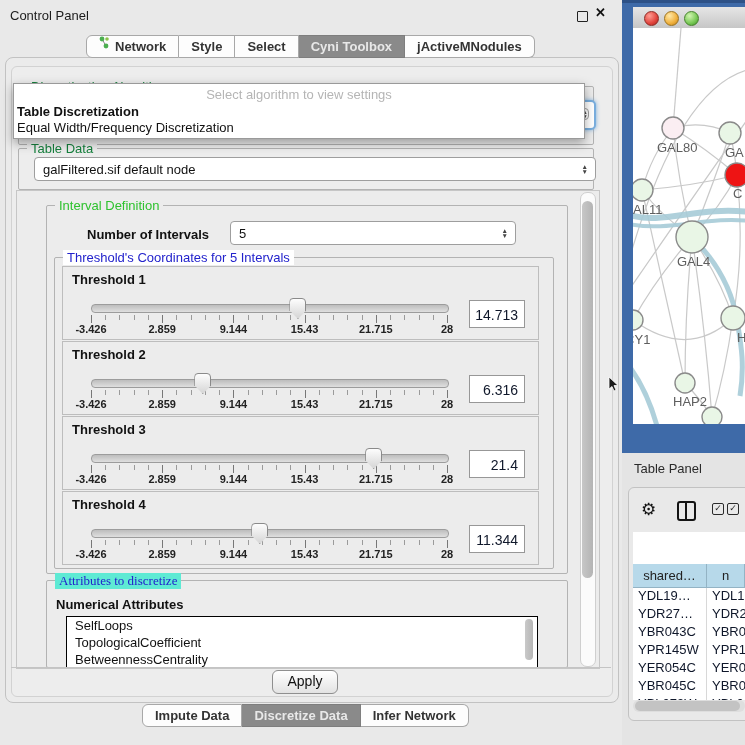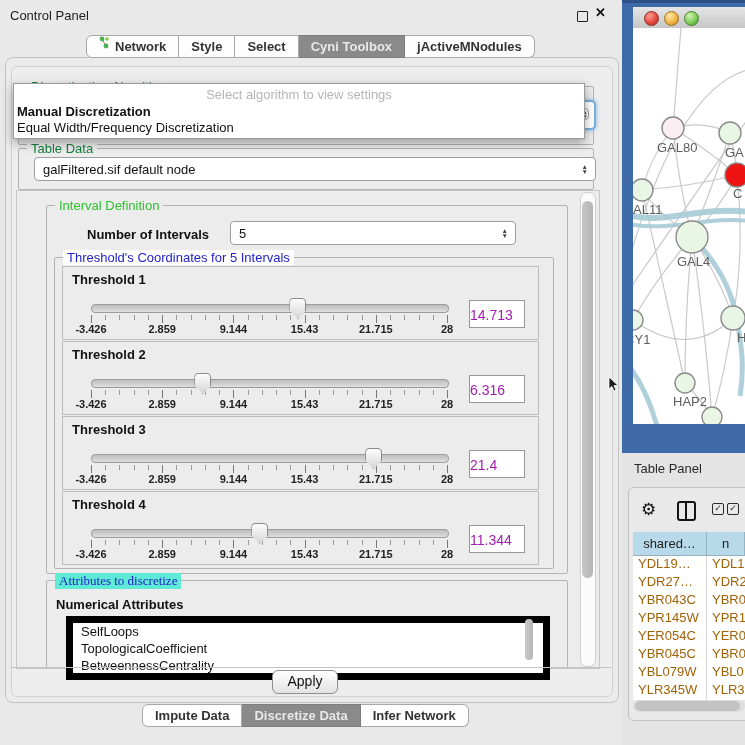--- a/index.html
+++ b/index.html
@@ -68,26 +68,26 @@
              border-radius:4px;background:linear-gradient(180deg,#bdbdbd,#dfdfdf);}
   .thr-ticks-major{position:absolute;left:28px;top:48px;width:357px;height:8px;
       background:repeating-linear-gradient(90deg,#777 0 1px,transparent 1px 71.2px);}
   .thr-ticks-minor{position:absolute;left:28px;top:48px;width:357px;height:5px;
       background:repeating-linear-gradient(90deg,#9a9a9a 0 1px,transparent 1px 14.24px);}
   .thr-thumb{position:absolute;top:31px;width:15px;height:19px;
              background:linear-gradient(180deg,#fdfdfd,#d6d6d6);border:1px solid #8a8a8a;
              border-radius:4px;clip-path:polygon(0 0,100% 0,100% 58%,50% 100%,0 58%);}
   .tick-label{position:absolute;top:56px;font-size:11px;font-weight:bold;color:#222;transform:translateX(-50%);}
   .thr-value{position:absolute;left:406px;top:33px;width:56px;height:28px;background:#fff;
-             border:1px solid #979797;font-size:14px;color:#a21caf;
+             border:1px solid #979797;font-size:14px;color:#0f172a;text-align:right;
              line-height:28px;padding-right:6px;box-sizing:border-box;}
 
   .bold-label{font-size:13px;font-weight:bold;color:#111;text-align:right;}
 
-  .attr-list{left:66px;top:616px;width:470px;height:50px;background:#fff;border:7px solid #000000;
+  .attr-list{left:66px;top:616px;width:470px;height:50px;background:#fff;border:1px solid #000000;
              overflow:hidden;}
   .attr-item{font-size:13px;color:#111;padding:1px 0 1px 8px;white-space:nowrap;}
 
   .apply-btn{left:272px;top:670px;width:64px;height:22px;border:1px solid #8f8f8f;border-radius:6px;
              background:linear-gradient(180deg,#ffffff,#e3e3e3);font-size:14px;color:#111;
              text-align:center;line-height:21px;}
   .divider{left:11px;top:667px;width:600px;height:1px;background:#c4c4c4;}
 
   
   .blue-frame{left:622px;top:0;width:123px;height:453px;background:#3e6aa8;}
@@ -103,26 +103,26 @@
   .table-panel-bg{left:622px;top:453px;width:123px;height:292px;background:#e4e4e4;}
   .tp-title{left:634px;top:461px;font-size:13px;color:#2a2a2a;}
   .tp-inner{left:628px;top:487px;width:124px;height:232px;background:#e9e9e9;
             border:1px solid #c2c2c2;border-radius:6px 0 0 6px;}
   .gear-icon{left:641px;top:499px;font-size:17px;color:#141414;}
   .split-icon{left:677px;top:501px;width:15px;height:16px;border:2.2px solid #141414;border-radius:3px;}
   .split-icon::after{content:"";position:absolute;left:6px;top:0;width:2.2px;height:16px;background:#141414;}
   .cb-icon{width:10px;height:10px;border:1.6px solid #2a2a2a;border-radius:2px;font-size:9px;
            line-height:9px;color:#2a2a2a;text-align:center;}
   .tbl{left:633px;top:532px;width:112px;height:168px;overflow:hidden;background:#fff;}
-  .tbl-header{display:flex;height:24px;}
+  .tbl-header{display:flex;height:24px;margin-top:32px;}
   .tbl-th{background:#b7d9ea;border-right:1px solid #93b3c4;border-bottom:1px solid #93b3c4;
           font-size:13px;color:#222;display:flex;align-items:center;justify-content:center;
           overflow:hidden;white-space:nowrap;box-sizing:border-box;}
   .tbl-row{display:flex;height:18px;}
-  .tbl-td{font-size:13px;color:#a16207;white-space:nowrap;overflow:hidden;
+  .tbl-td{font-size:13px;color:#0f172a;white-space:nowrap;overflow:hidden;
           padding-left:5px;box-sizing:border-box;}
   .hscroll{left:633px;top:700px;width:112px;height:12px;background:#dedede;border-radius:6px;}
   .hscroll-thumb{left:635px;top:701px;width:105px;height:10px;background:#c3c3c3;border-radius:5px;}
 
   .cursor-arrow{left:608px;top:377px;z-index:40;}
 </style>
 </head>
 <body>
 
 <div id="root">
@@ -168,21 +168,21 @@
   <div class="abs" style="left:430px;top:100px;width:162px;height:26px;background:#fff;border:2px solid #79aede;
        border-radius:5px;box-shadow:0 0 4px #79aede;z-index:5;">
     <div class="combo stepper" style="position:absolute;right:5px;top:6px;display:flex;flex-direction:column;align-items:center;color:#444;">
       <span style="font-size:6.5px;line-height:5px;">▲</span>
       <span style="font-size:6.5px;line-height:5px;">▼</span>
     </div>
   </div>
 
   <div class="abs popup">
     <div class="popup-hint">Select algorithm to view settings</div>
-    <div class="popup-item" style="top:20px;font-weight:bold;">Manual Discretization</div>
+    <div class="popup-item" style="top:20px;font-weight:bold;">Table Discretization</div>
     <div class="popup-item" style="top:36px;">Equal Width/Frequency Discretization</div>
   </div>
 
   <div class="abs group" style="left:18px;top:148px;width:574px;height:40px;">
     <span class="group-title gt-gray">Table Data</span>
   </div>
   <div class="abs combo" style="left:26px;top:157px;width:562px;height:24px;">
     <span>galFiltered.sif default node</span>
     <span class="stepper">
       <span>▲</span>

